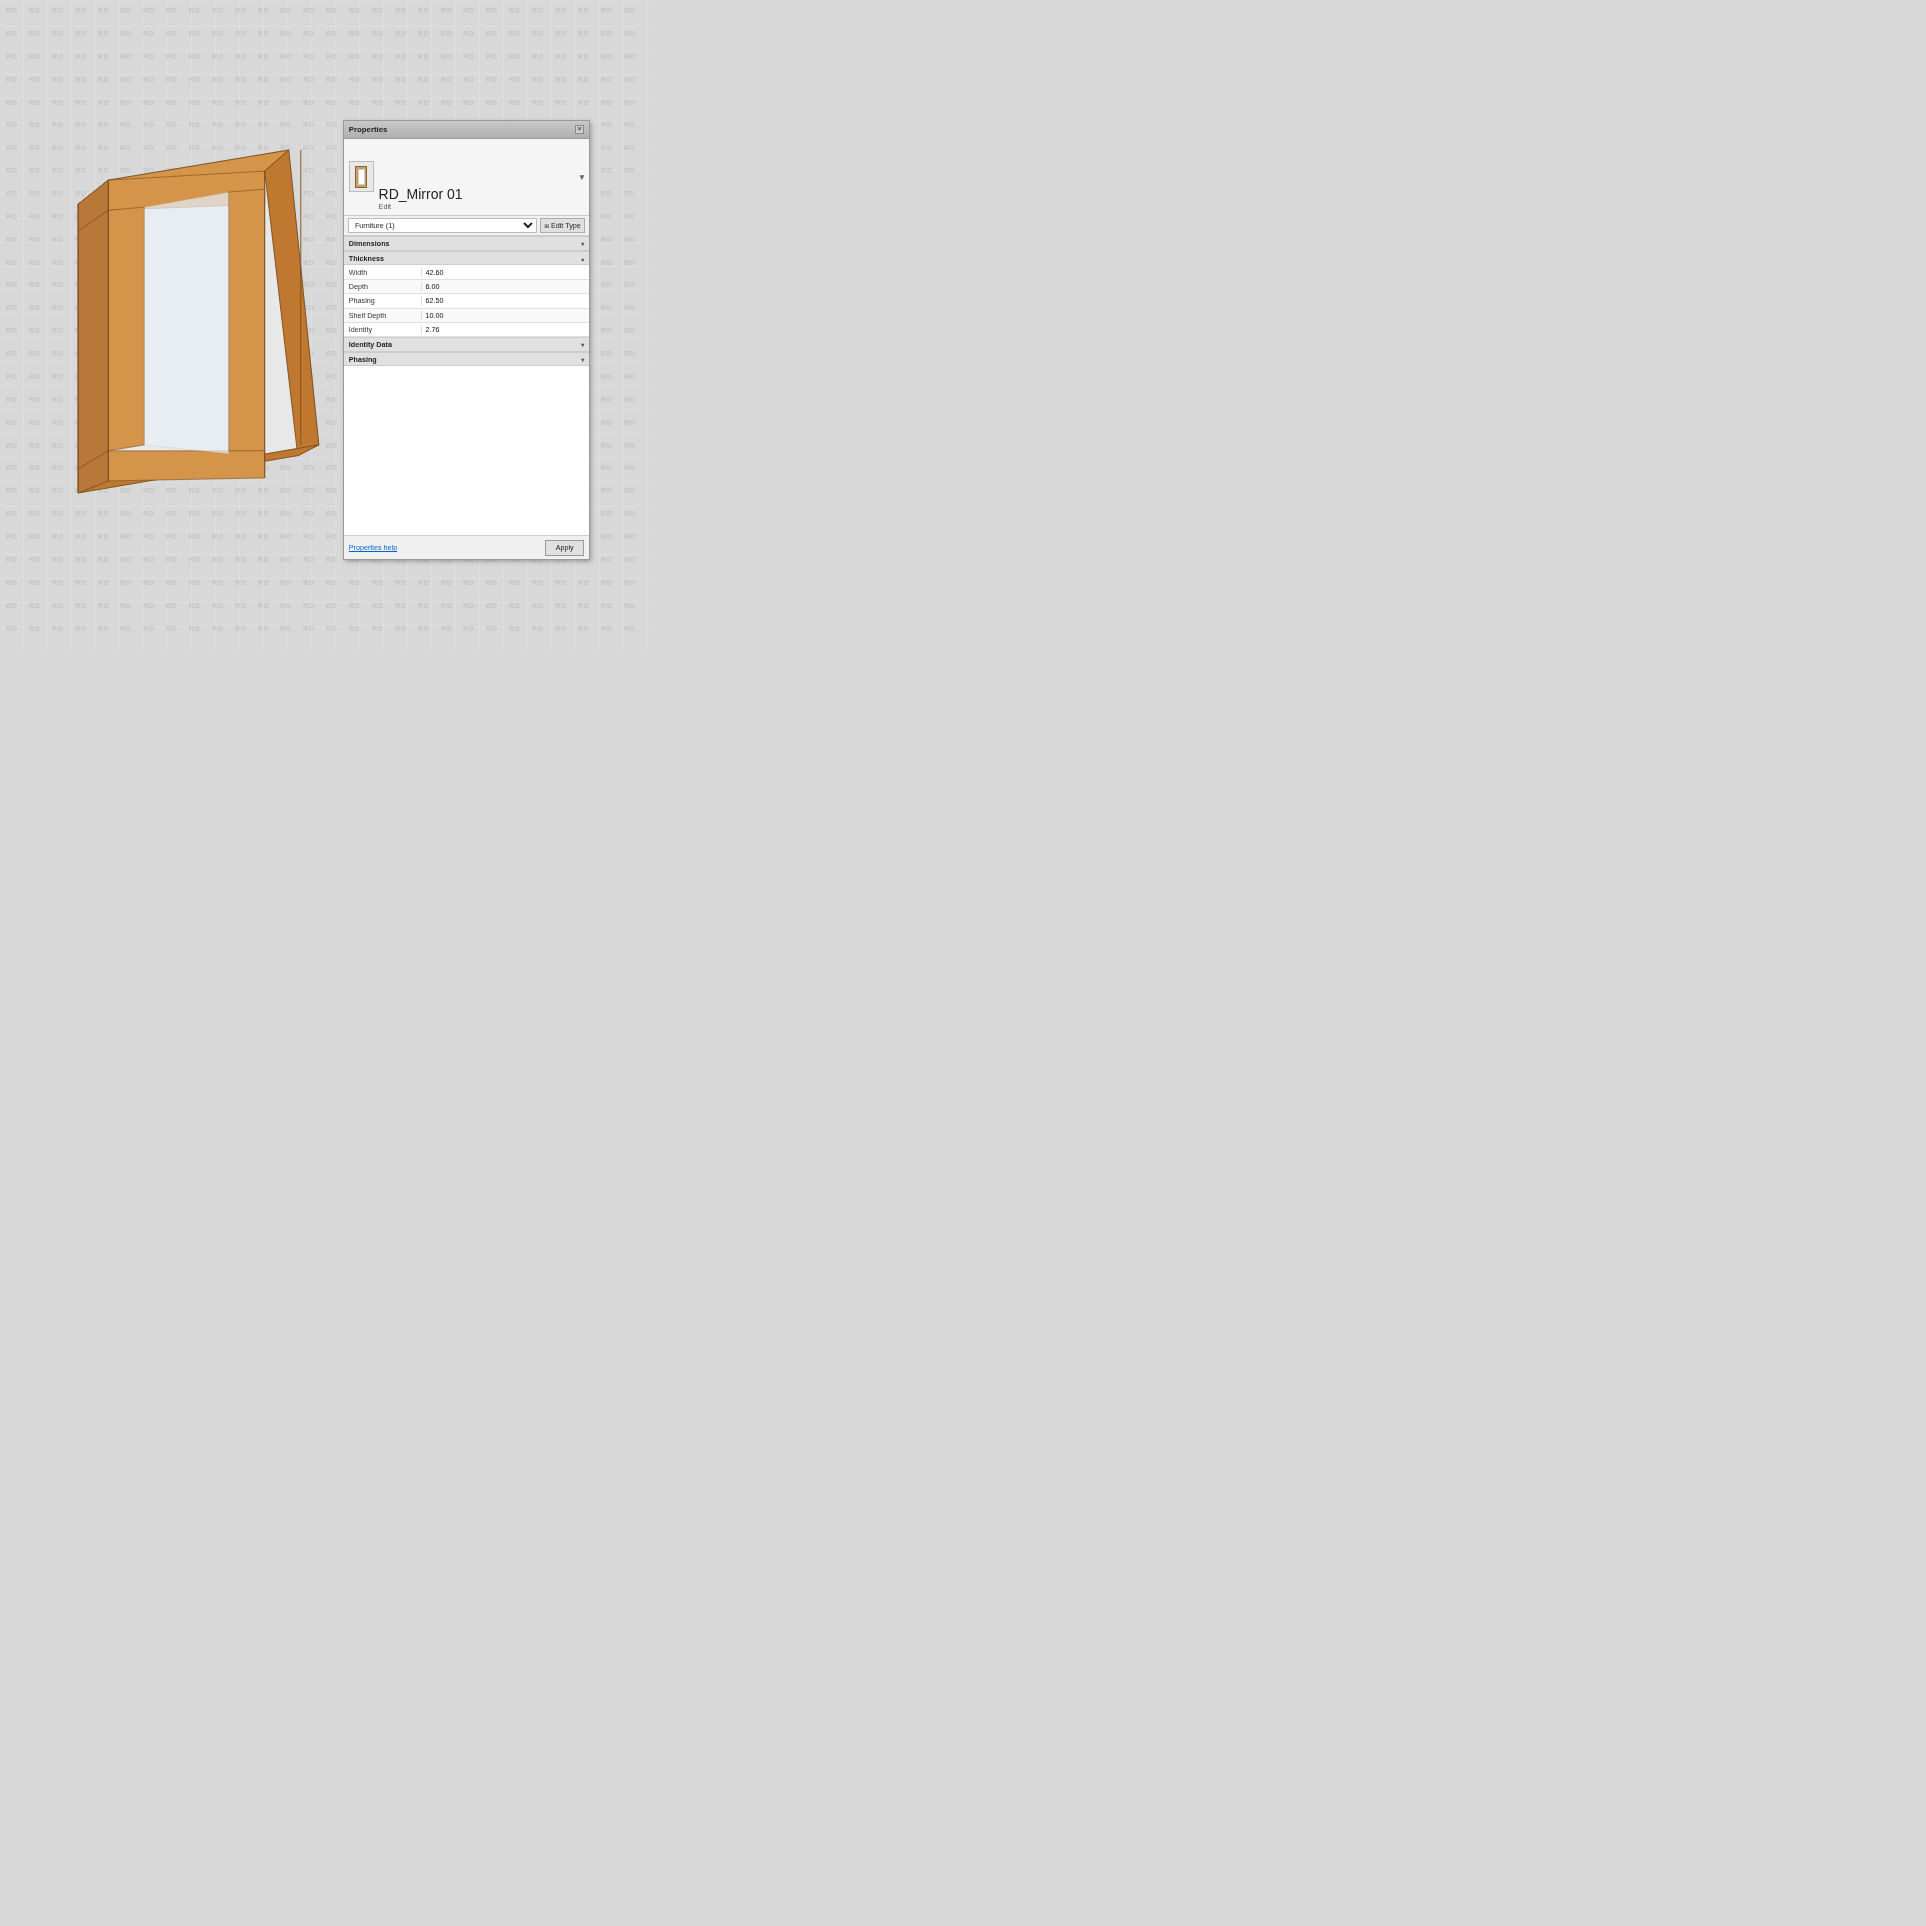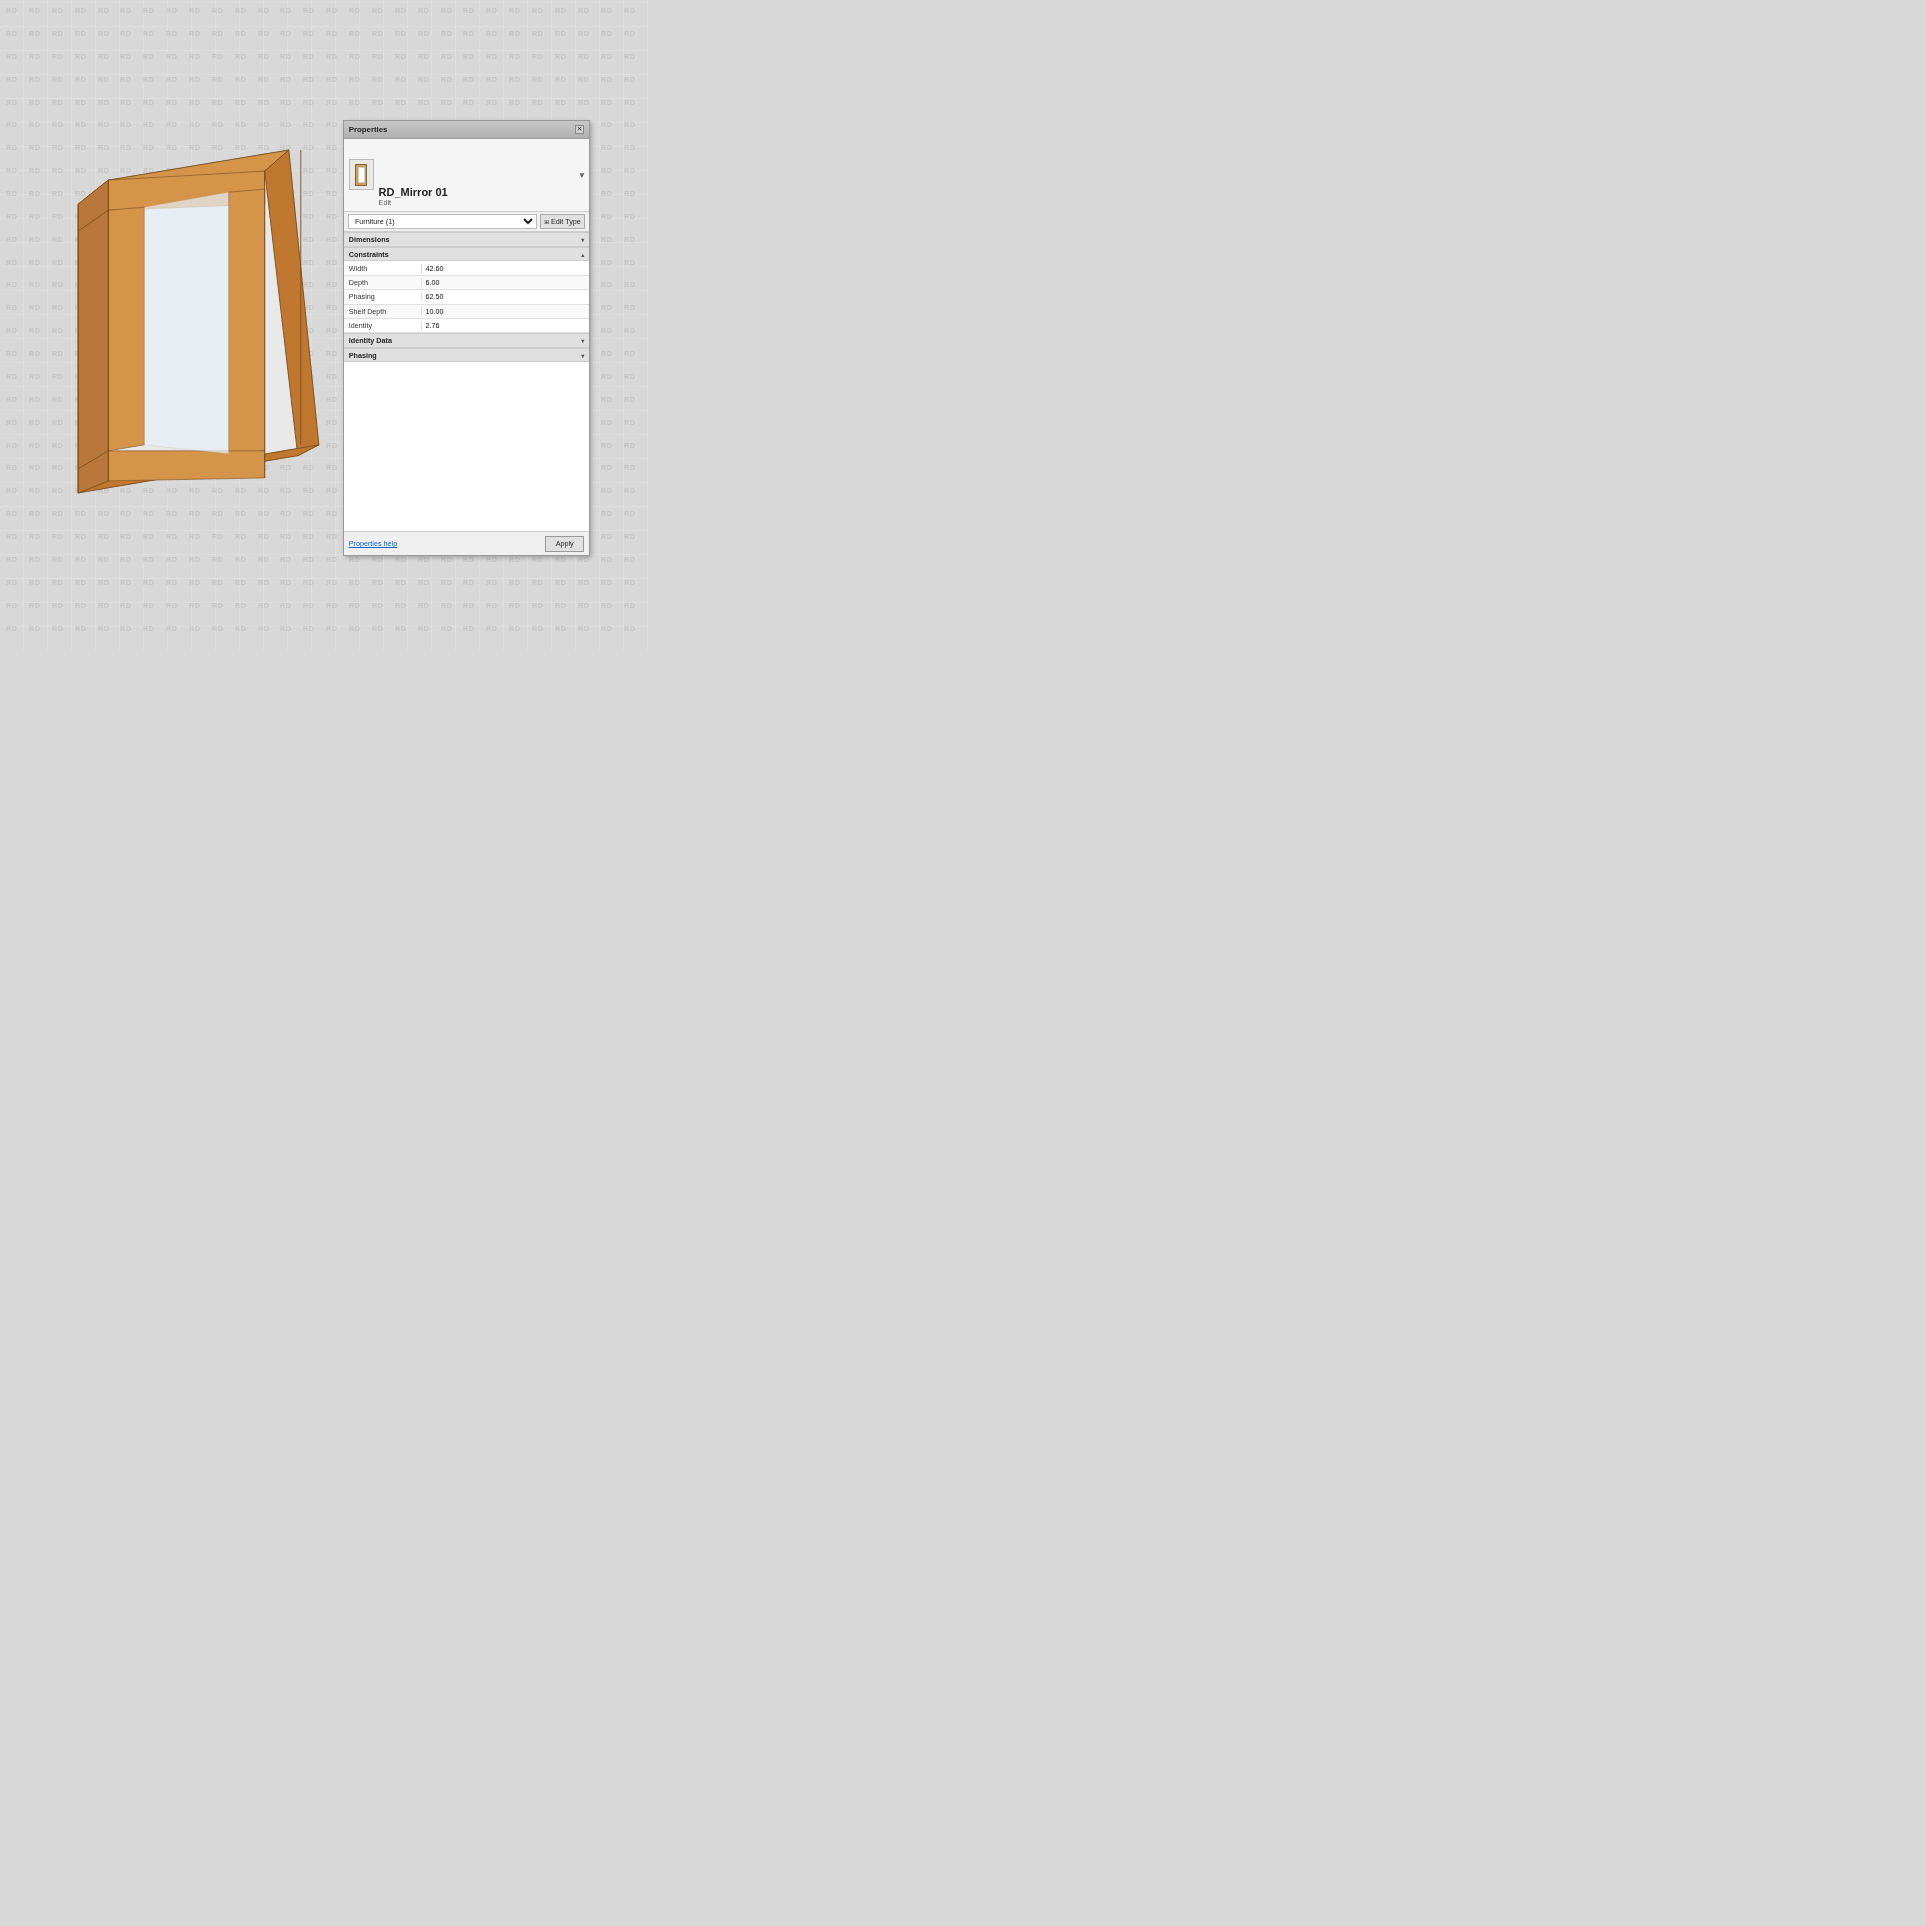--- a/index.html
+++ b/index.html
@@ -149,22 +149,22 @@
       right: 1.8px; bottom: 1.8px;
       background: white;
       border: 0.6px solid #ccc;
     }
 
     .panel-name-block {
       flex: 1;
     }
 
     .panel-obj-name {
-      font-size: 11px;
-      font-weight: bold;
+      font-size: 14px;
+      font-weight: normal;
       color: #222;
       margin-top: 44px;
     }
 
     .panel-obj-sub {
       font-size: 7.2px;
       color: #555;
     }
 
     .panel-arrow {
@@ -372,21 +372,21 @@
       <span>Edit Type</span>
     </button>
   </div>
 
   <div class="section-header">
     <span>Dimensions</span>
     <span class="section-arrow">▾</span>
   </div>
 
   <div class="section-header">
-    <span>Constraints</span>
+    <span>Thickness</span>
     <span class="section-arrow">▴</span>
   </div>
 
   <div id="dim-rows">
       <div class="prop-row">
         <div class="prop-label">Width</div>
         <div class="prop-value-area">
           <span class="prop-value">42.60</span>
         </div>
       </div>

